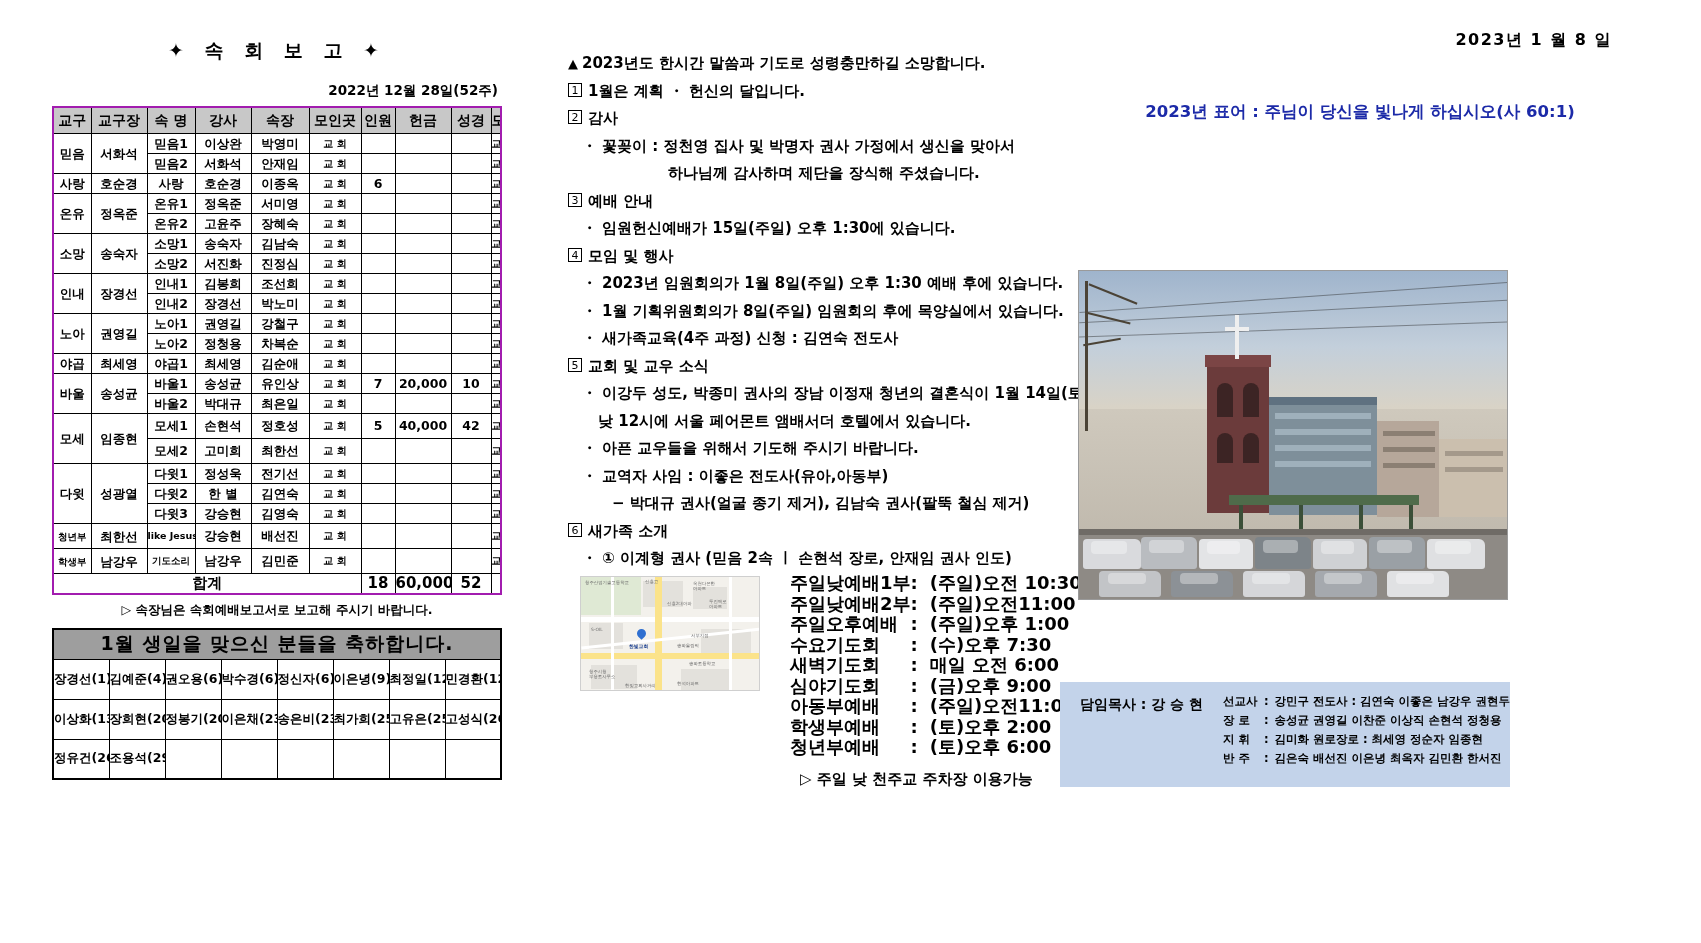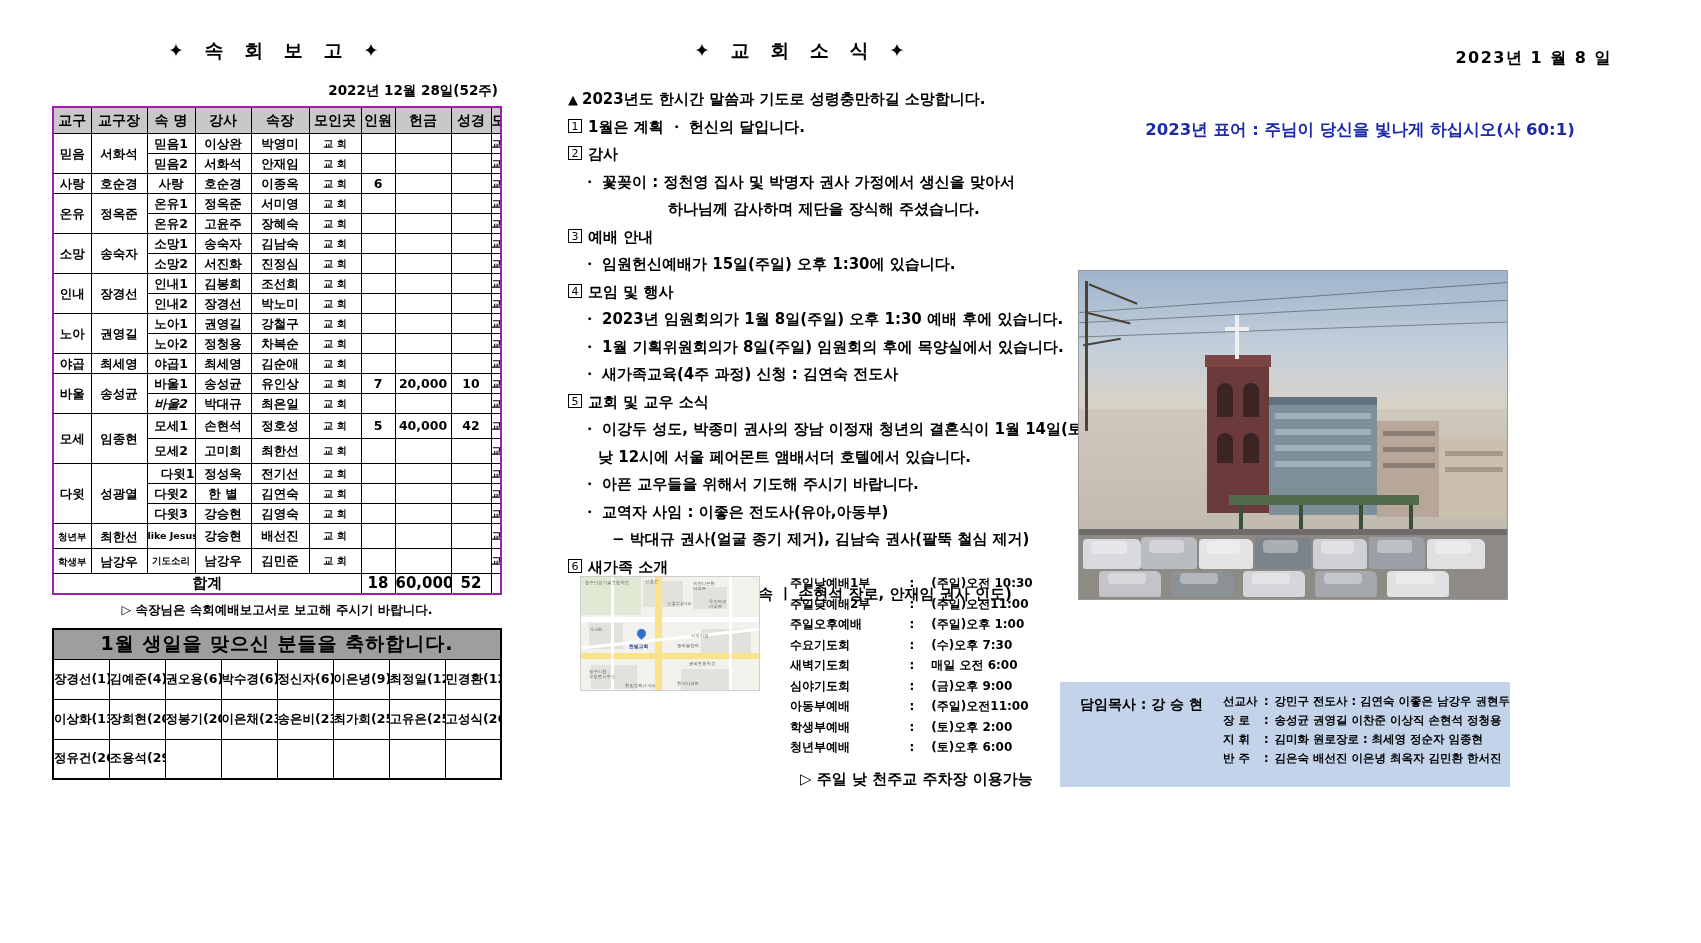--- a/index.html
+++ b/index.html
@@ -134,21 +134,21 @@
   .map .grn { position: absolute; background: #dfe9d4; }
   .map .blk { position: absolute; background: #e3e1dc; }
   .map .lbl { position: absolute; font-size: 4.4px; color: #6a6a6a; white-space: nowrap; }
   .map .pin {
     position: absolute; width: 9px; height: 9px; border-radius: 50% 50% 50% 0;
     transform: rotate(-45deg); background: #2f6fd0;
   }
   .map .pin-lbl { position: absolute; font-size: 4.8px; color: #1a3f8f; font-weight: bold; white-space: nowrap;}
 
   .sched { position: absolute; left: 210px; top: 0px; }
-  .sched table { border-collapse: collapse; font-size: 12px; font-weight: bold; }
+  .sched table { border-collapse: collapse; font-size: 18px; font-weight: bold; }
   .sched td { padding: 0; height: 20.5px; line-height: 20.5px; white-space: nowrap; }
   .sched td.nm { text-align: justify; width: 118px; }
   .sched td.nm span { display: inline-block; width: 100%; }
   .sched td.cl { width: 16px; text-align: center; }
   .sched td.tm { padding-left: 12px; font-weight: bold; }
   .parking {
     margin-top: 12px;
     padding-left: 10px;
     font-size: 15px;
     font-weight: bold;
@@ -156,21 +156,21 @@
   }
 
   
   .col-right { position: absolute; left: 1060px; top: 28px; width: 600px; }
   .right-date {
     text-align: right;
     font-size: 16px;
     font-weight: bold;
     letter-spacing: 1.5px;
     padding-right: 48px;
-    margin-top: 20px;
+    margin-top: 2px;
   }
   .motto {
     text-align: center;
     color: #1c2aa8;
     font-size: 16.5px;
     font-weight: bold;
     margin-top: 50px;
     white-space: nowrap;
   }
 
@@ -378,21 +378,21 @@
             <td style="height: 19px; line-height: 19px;">바울1</td>
             <td style="height: 19px; line-height: 19px;">송성균</td>
             <td style="height: 19px; line-height: 19px;">유인상</td>
             <td class="cell-small" style="height: 19px; line-height: 19px;">교    회</td>
             <td style="height: 19px; line-height: 19px;">7</td>
             <td style="height: 19px; line-height: 19px;">20,000</td>
             <td style="height: 19px; line-height: 19px;">10</td>
             <td class="cell-small" style="height: 19px; line-height: 19px;">교    회</td>
           </tr>
           <tr>
-            <td style="height: 19px; line-height: 19px; font-style: italic;">바울2</td>
+            <td style="height: 19px; line-height: 19px;">바울2</td>
             <td style="height: 19px; line-height: 19px;">박대규</td>
             <td style="height: 19px; line-height: 19px;">최은일</td>
             <td class="cell-small" style="height: 19px; line-height: 19px;">교    회</td>
             <td style="height: 19px; line-height: 19px;"></td>
             <td style="height: 19px; line-height: 19px;"></td>
             <td style="height: 19px; line-height: 19px;"></td>
             <td class="cell-small" style="height: 19px; line-height: 19px;">교    회</td>
           </tr>
           <tr>
             <td rowspan="2">모세</td>
@@ -412,21 +412,21 @@
             <td style="height: 24px; line-height: 24px;">최한선</td>
             <td class="cell-small" style="height: 24px; line-height: 24px;">교    회</td>
             <td style="height: 24px; line-height: 24px;"></td>
             <td style="height: 24px; line-height: 24px;"></td>
             <td style="height: 24px; line-height: 24px;"></td>
             <td class="cell-small" style="height: 24px; line-height: 24px;">교    회</td>
           </tr>
           <tr>
             <td rowspan="3">다윗</td>
             <td rowspan="3">성광열</td>
-            <td style="height: 19px; line-height: 19px; text-align: right;">다윗1</td>
+            <td style="height: 19px; line-height: 19px;">다윗1</td>
             <td style="height: 19px; line-height: 19px;">정성욱</td>
             <td style="height: 19px; line-height: 19px;">전기선</td>
             <td class="cell-small" style="height: 19px; line-height: 19px;">교    회</td>
             <td style="height: 19px; line-height: 19px;"></td>
             <td style="height: 19px; line-height: 19px;"></td>
             <td style="height: 19px; line-height: 19px;"></td>
             <td class="cell-small" style="height: 19px; line-height: 19px;">교    회</td>
           </tr>
           <tr>
             <td style="height: 19px; line-height: 19px;">다윗2</td>
@@ -521,21 +521,20 @@
             <td class="bday-cell"></td>
             <td class="bday-cell"></td>
             <td class="bday-cell"></td>
             <td class="bday-cell"></td>
           </tr>
         </tbody>
     </table>
   </div>
 
   <div class="col-mid">
-    <div class="sec-title">✦ 교   회   소   식 ✦</div>
     <div class="news-list" id="news-list">
         <div class="news-row ind1"><span class="tri">▲</span><span>2023년도 한시간 말씀과 기도로 성령충만하길 소망합니다.</span></div>
         <div class="news-row ind1"><span class="numbox">1</span><span>1월은 계획 ・ 헌신의 달입니다.</span></div>
         <div class="news-row ind1"><span class="numbox">2</span><span>감사</span></div>
         <div class="news-row ind2"><span class="dot">・</span><span>꽃꽂이 : 정천영 집사 및 박명자 권사 가정에서 생신을 맞아서</span></div>
         <div class="news-row ind4"><span>하나님께 감사하며 제단을 장식해 주셨습니다.</span></div>
         <div class="news-row ind1"><span class="numbox">3</span><span>예배 안내</span></div>
         <div class="news-row ind2"><span class="dot">・</span><span>임원헌신예배가 15일(주일) 오후 1:30에 있습니다.</span></div>
         <div class="news-row ind1"><span class="numbox">4</span><span>모임 및 행사</span></div>
         <div class="news-row ind2"><span class="dot">・</span><span>2023년 임원회의가 1월 8일(주일) 오후 1:30 예배 후에 있습니다.</span></div>

